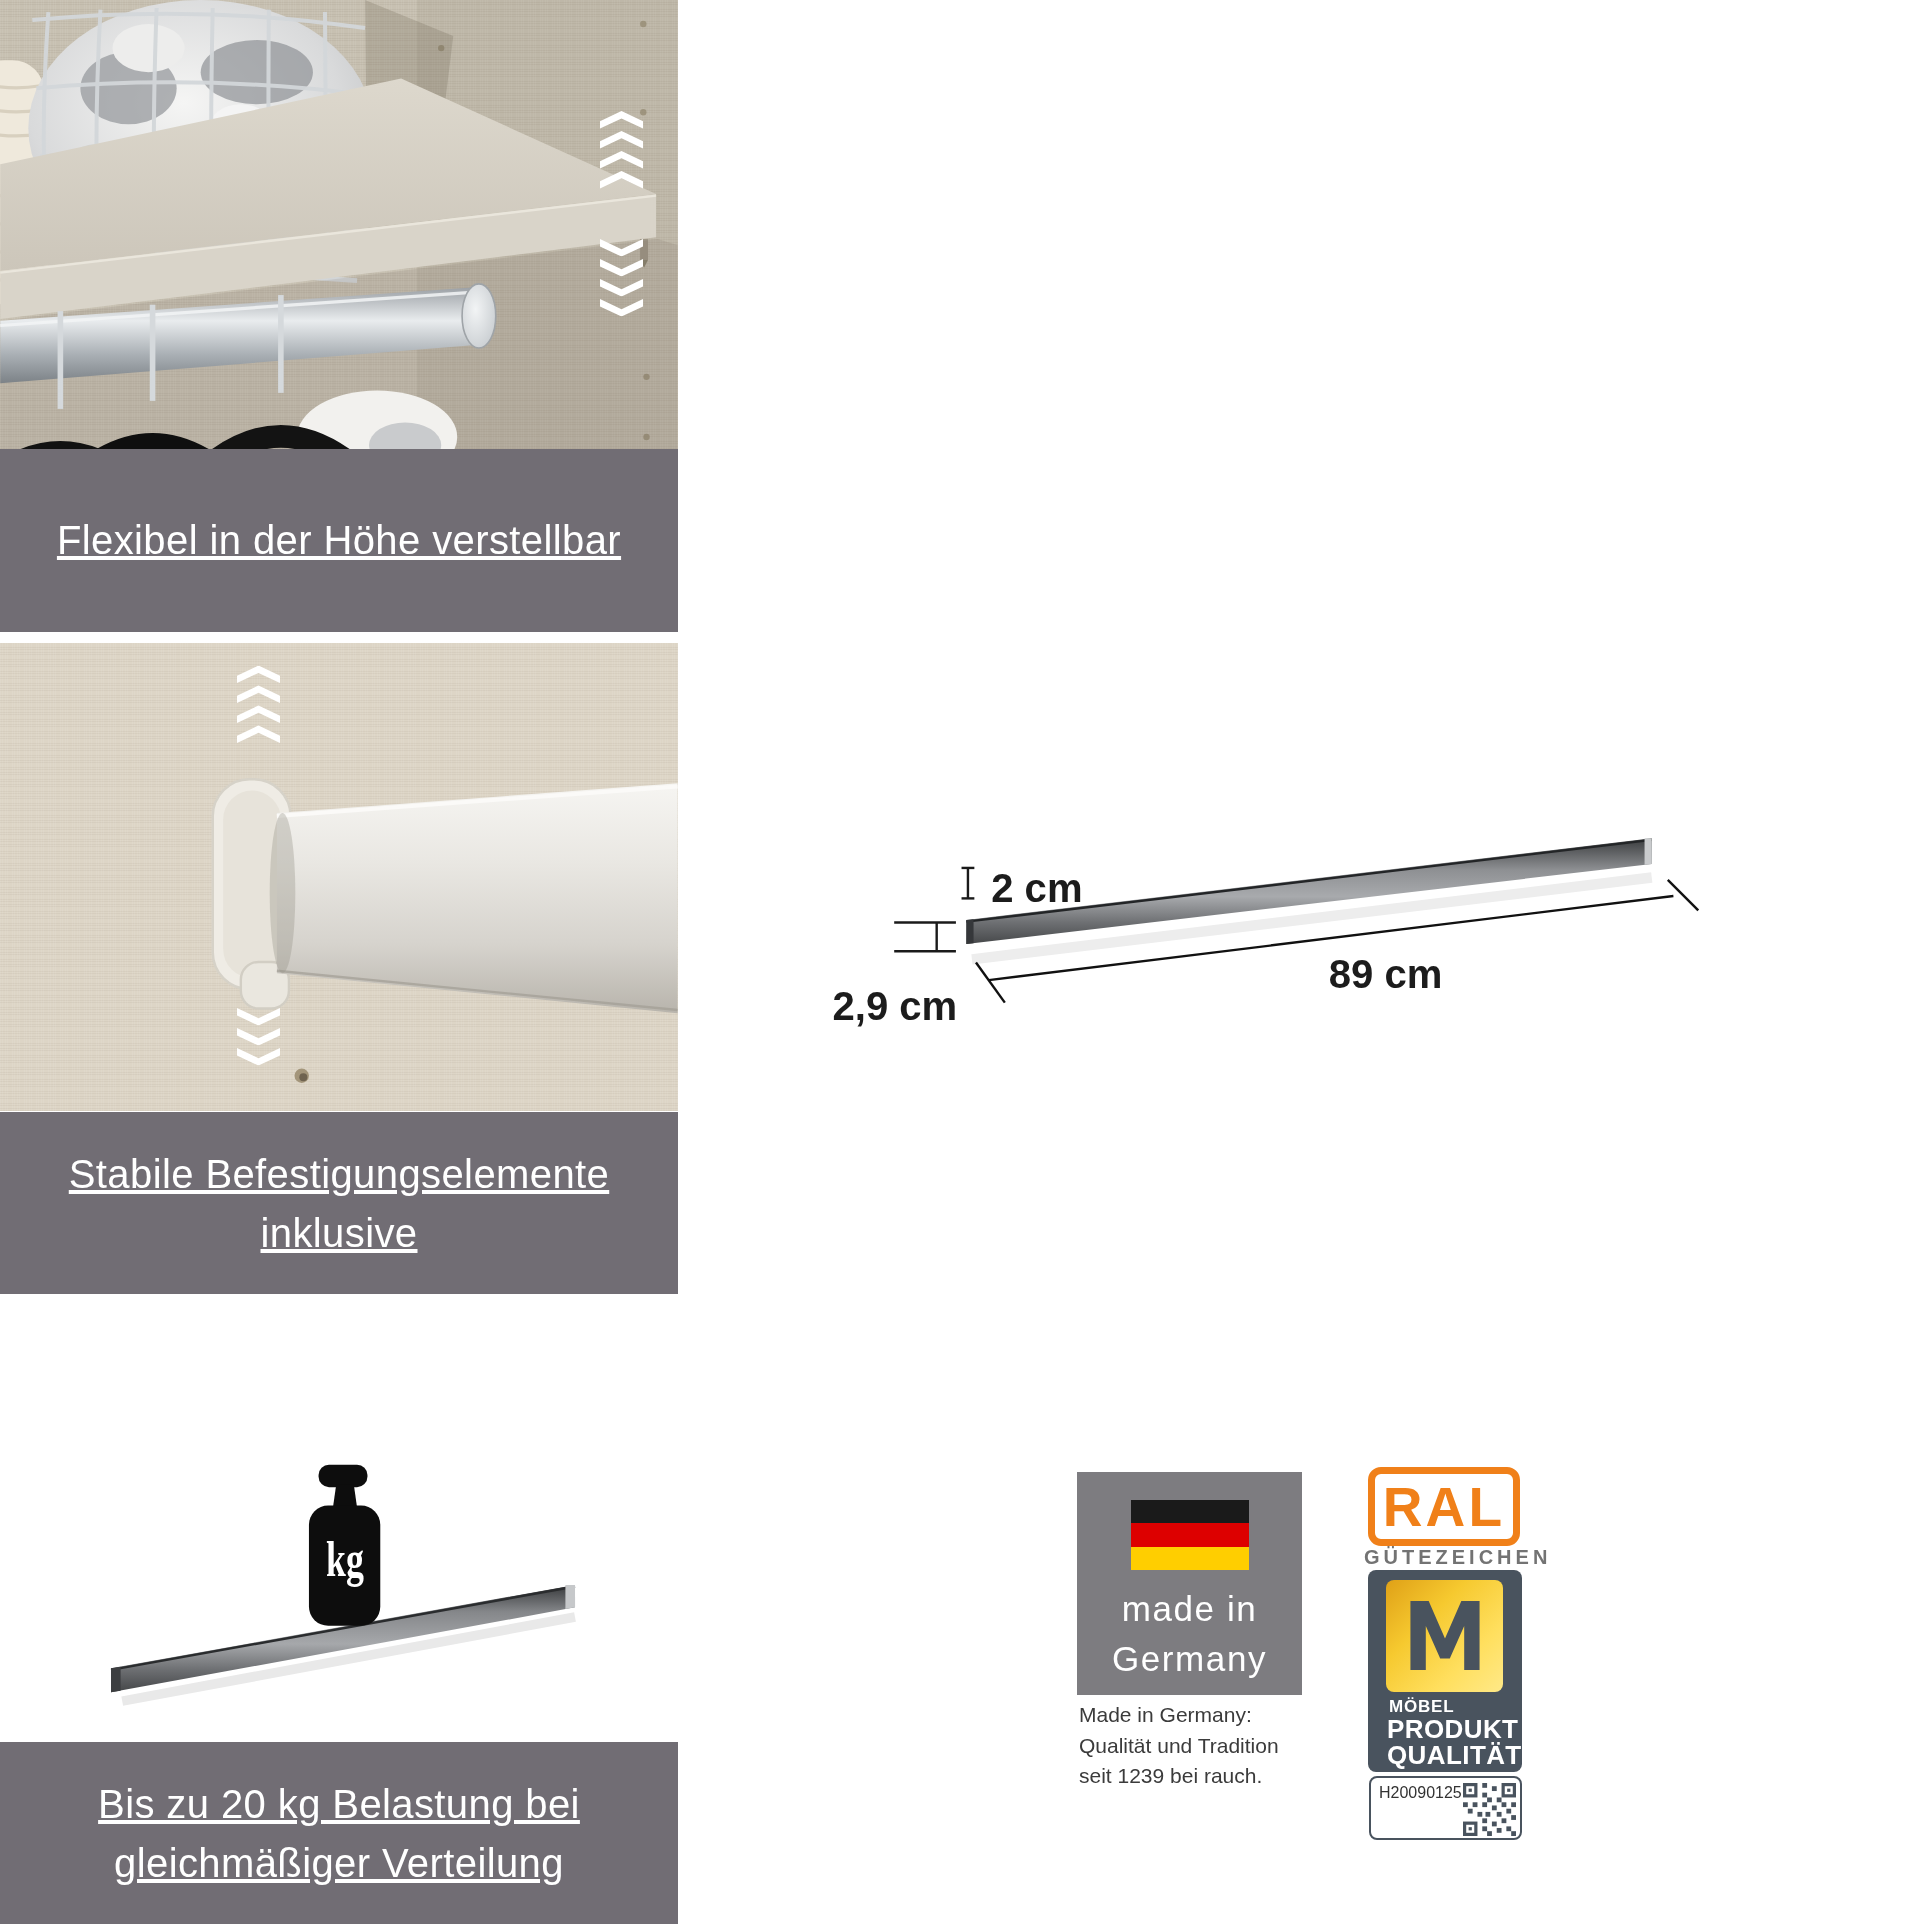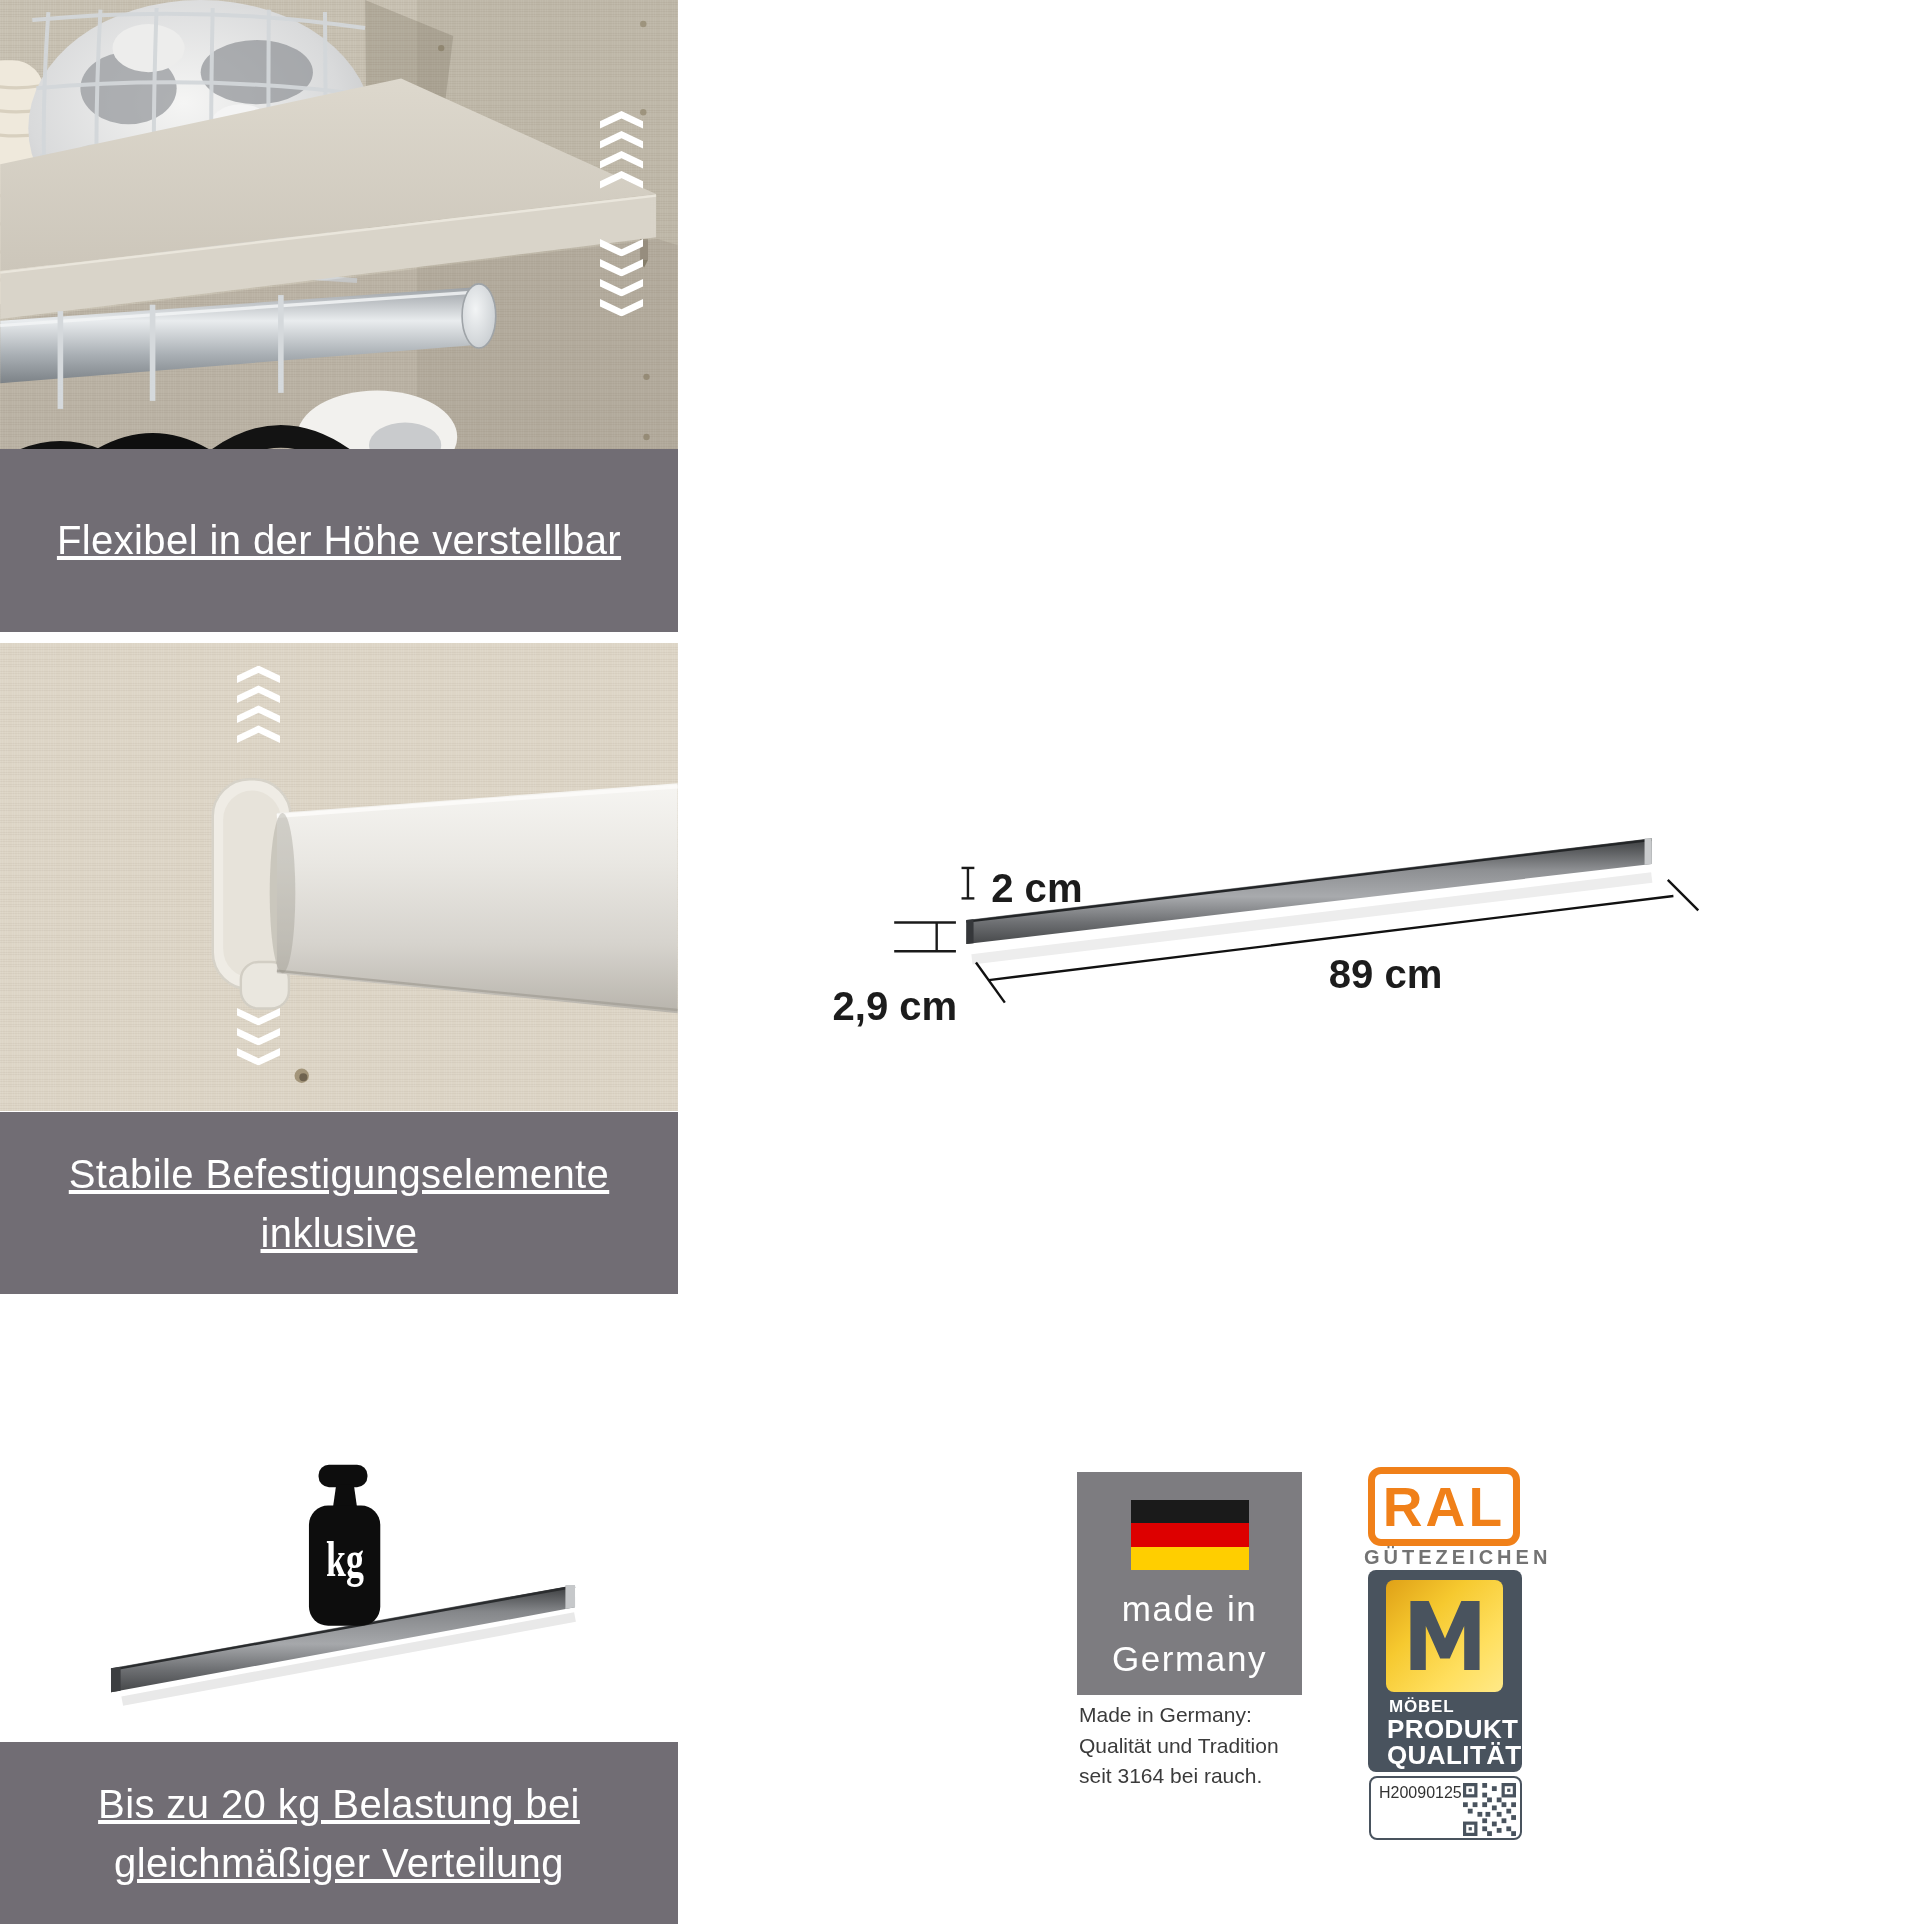--- a/index.html
+++ b/index.html
@@ -315,21 +315,21 @@
       <div class="g"></div>
     </div>
     <div style="margin-top:14.4px;text-align:center;">
       <div class="mig-line">made in</div>
       <div class="mig-line">Germany</div>
     </div>
   </div>
   <div class="mig-text">
     <div>Made in Germany:</div>
     <div>Qualität und Tradition</div>
-    <div>seit 3164 bei rauch.</div>
+    <div>seit 1239 bei rauch.</div>
   </div>
 
   <div class="ral-box">
     <span>RAL</span>
   </div>
   <div class="ral-sub">GÜTEZEICHEN</div>
 
   <div class="m-badge">
     <div class="m-gold">
       <svg width="96" height="101" viewBox="0 0 100 100">

